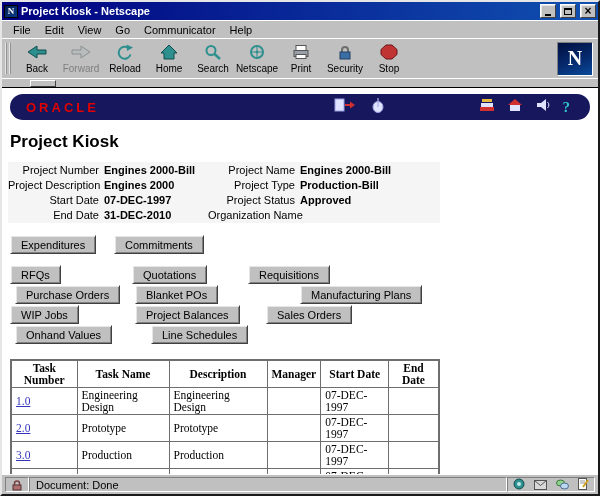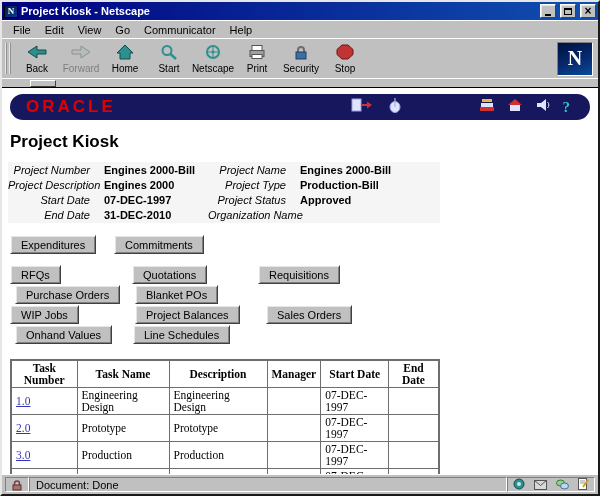--- a/index.html
+++ b/index.html
@@ -47,31 +47,31 @@
   
   .strip { height:9px; background:#c0c0c0; border-top:1px solid #fff; position:relative; flex:0 0 auto; }
   .strip-tab { position:absolute; left:28px; top:1px; width:26px; height:7px;
     background:#c0c0c0; border:1px solid; border-color:#fff #404040 #404040 #fff; }
 
   
   .content { flex:1; background:#fff; border-top:1px solid #000; overflow:hidden; position:relative; }
 
   .oracle-banner { margin:6px 8px 0 8px; height:26px; border-radius:13px;
     background:#17175e; display:flex; align-items:center; padding:0 16px; }
-  .oracle-logo { color:#e00000; font-weight:bold; font-size:17px; letter-spacing:3px; }
+  .oracle-logo { color:#e00000; font-weight:bold; font-size:13px; letter-spacing:3px; }
   .mid-icons { margin-left:235px; display:flex; gap:16px; align-items:center; }
   .right-icons { margin-left:auto; display:flex; gap:12px; align-items:center; margin-right:4px; }
   .help-glyph { color:#2ec6c6; font:bold 15px "Liberation Serif", serif; }
 
   h1.page-title { margin:12px 0 0 8px; font-size:17px; font-weight:bold; color:#000; }
 
   .fields { margin:10px 0 0 6px; width:432px; background:#f5f5f5; padding:2px 0;
     display:grid; grid-template-columns:96px 104px 92px 1fr; row-gap:3px;
     font-size:11px; }
-  .flabel { text-align:right; padding-right:14px; white-space:nowrap;font-style:italic; }
+  .flabel { text-align:right; padding-right:5px; white-space:nowrap; }
   .fvalue { font-weight:bold; white-space:nowrap; }
 
   .actions { position:relative; height:112px; margin-top:12px; }
   .btn95 { background:#c0c0c0; border:1px solid; border-color:#fff #404040 #404040 #fff;
     box-shadow:inset 1px 1px 0 #e6e6e6, inset -1px -1px 0 #808080;
     font:11px "Liberation Sans", sans-serif; color:#000; }
   .act { position:absolute; height:19px; padding:0 10px; white-space:nowrap; }
 
   table.tasks { margin:12px 0 0 8px; border-collapse:collapse; border:2px solid #6e6e6e;
     font:11.5px "Liberation Serif", serif; background:#fff; }
@@ -128,34 +128,41 @@
       <span class="tlabel">Back</span>
     </button>
 
     <button class="toolbtn disabled">
       <span><svg width="20" height="16" viewBox="0 0 20 16">
             <polygon points="19,8 10,2 10,6 1,6 1,10 10,10 10,14" fill="#b8bcbc" stroke="#8a9090"></polygon>
           </svg></span>
       <span class="tlabel">Forward</span>
     </button>
 
+    <button class="toolbtn">
+      <span><svg width="18" height="16" viewBox="0 0 18 16">
+            <path d="M14.5 10.5 A6 6 0 1 1 13 4.5" fill="none" stroke="#2e8f8f" stroke-width="2"></path>
+            <polygon points="10.5,0.5 17,3.5 11,7" fill="#2e8f8f"></polygon>
+          </svg></span>
+      <span class="tlabel">Reload</span>
+    </button>
 
     <button class="toolbtn">
       <span><svg width="18" height="16" viewBox="0 0 18 16">
             <polygon points="9,1 17,9 14,9 14,15 4,15 4,9 1,9" fill="#2e8f8f" stroke="#0f4d4d"></polygon>
           </svg></span>
       <span class="tlabel">Home</span>
     </button>
 
     <button class="toolbtn">
       <span><svg width="18" height="16" viewBox="0 0 18 16">
             <circle cx="7" cy="6.5" r="4.5" fill="none" stroke="#2e8f8f" stroke-width="2"></circle>
             <line x1="10.5" y1="10" x2="16" y2="15" stroke="#2e8f8f" stroke-width="2.5"></line>
           </svg></span>
-      <span class="tlabel">Start</span>
+      <span class="tlabel">Search</span>
     </button>
 
     <button class="toolbtn">
       <span><svg width="18" height="16" viewBox="0 0 18 16">
             <circle cx="9" cy="8" r="6" fill="none" stroke="#2e8f8f" stroke-width="2"></circle>
             <circle cx="9" cy="8" r="1.5" fill="#2e8f8f"></circle>
             <line x1="9" y1="1" x2="9" y2="15" stroke="#2e8f8f"></line>
             <line x1="2" y1="8" x2="16" y2="8" stroke="#2e8f8f"></line>
           </svg></span>
       <span class="tlabel">Netscape</span>
@@ -249,31 +256,32 @@
       <span class="fvalue">31-DEC-2010</span>
       <span class="flabel">Organization Name</span>
     </div>
 
     <div class="actions">
       <button class="btn95 act" style="left:8px;top:0">Expenditures</button>
       <button class="btn95 act" style="left:112px;top:0">Commitments</button>
 
       <button class="btn95 act" style="left:8px;top:30px">RFQs</button>
       <button class="btn95 act" style="left:130px;top:30px">Quotations</button>
-      <button class="btn95 act" style="left:256px;top:30px">Requisitions</button>
+      <button class="btn95 act" style="left:246px;top:30px">Requisitions</button>
 
       <button class="btn95 act" style="left:13px;top:50px">Purchase Orders</button>
       <button class="btn95 act" style="left:133px;top:50px">Blanket POs</button>
+      <button class="btn95 act" style="left:298px;top:50px">Manufacturing Plans</button>
 
       <button class="btn95 act" style="left:8px;top:70px">WIP Jobs</button>
       <button class="btn95 act" style="left:133px;top:70px">Project Balances</button>
       <button class="btn95 act" style="left:264px;top:70px">Sales Orders</button>
 
       <button class="btn95 act" style="left:13px;top:90px">Onhand Values</button>
-      <button class="btn95 act" style="left:131px;top:90px">Line Schedules</button>
+      <button class="btn95 act" style="left:149px;top:90px">Line Schedules</button>
     </div>
 
     <table class="tasks">
       <thead>
         <tr>
           <th class="col-tasknum">Task Number</th>
           <th class="col-taskname">Task Name</th>
           <th class="col-desc">Description</th>
           <th class="col-mgr">Manager</th>
           <th class="col-start">Start Date</th>

